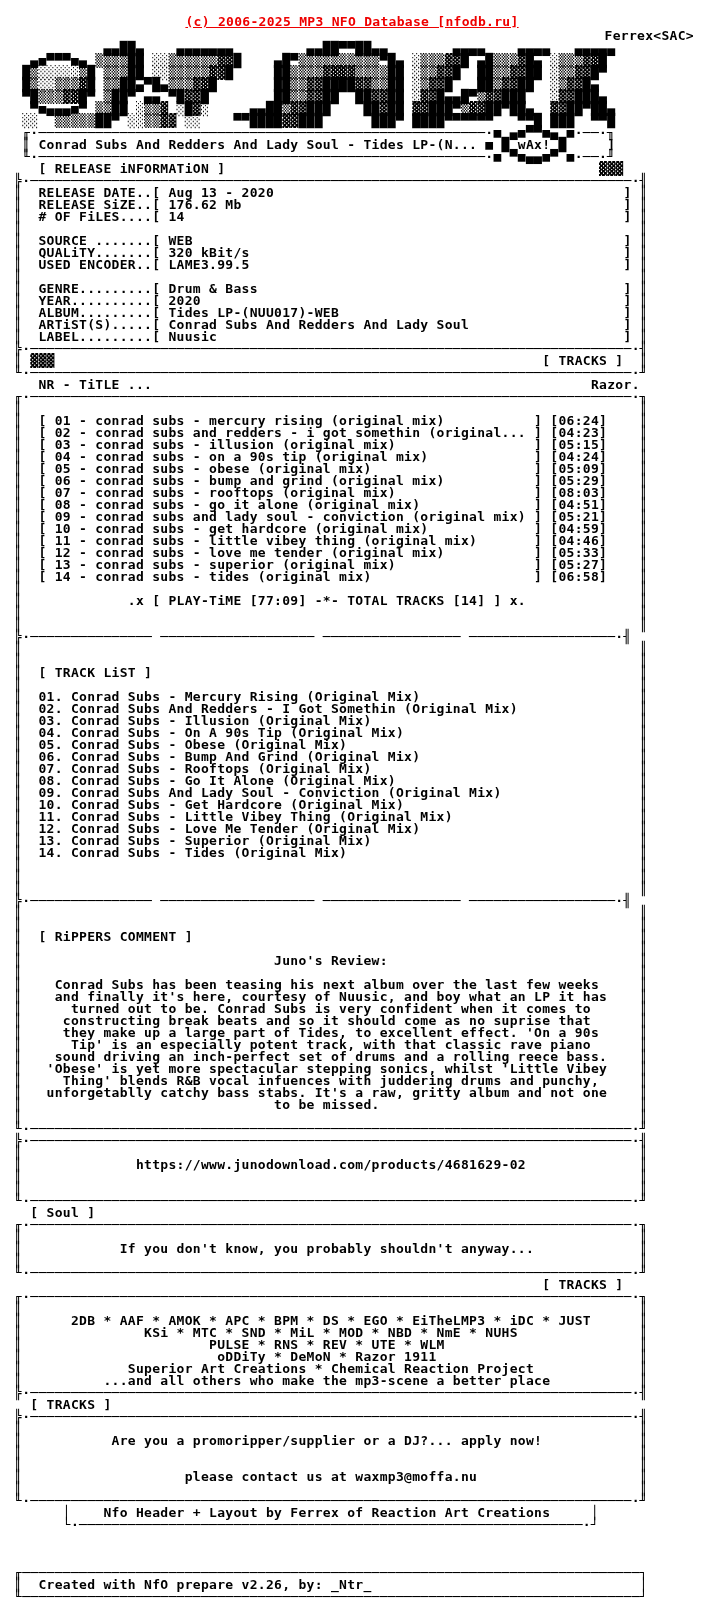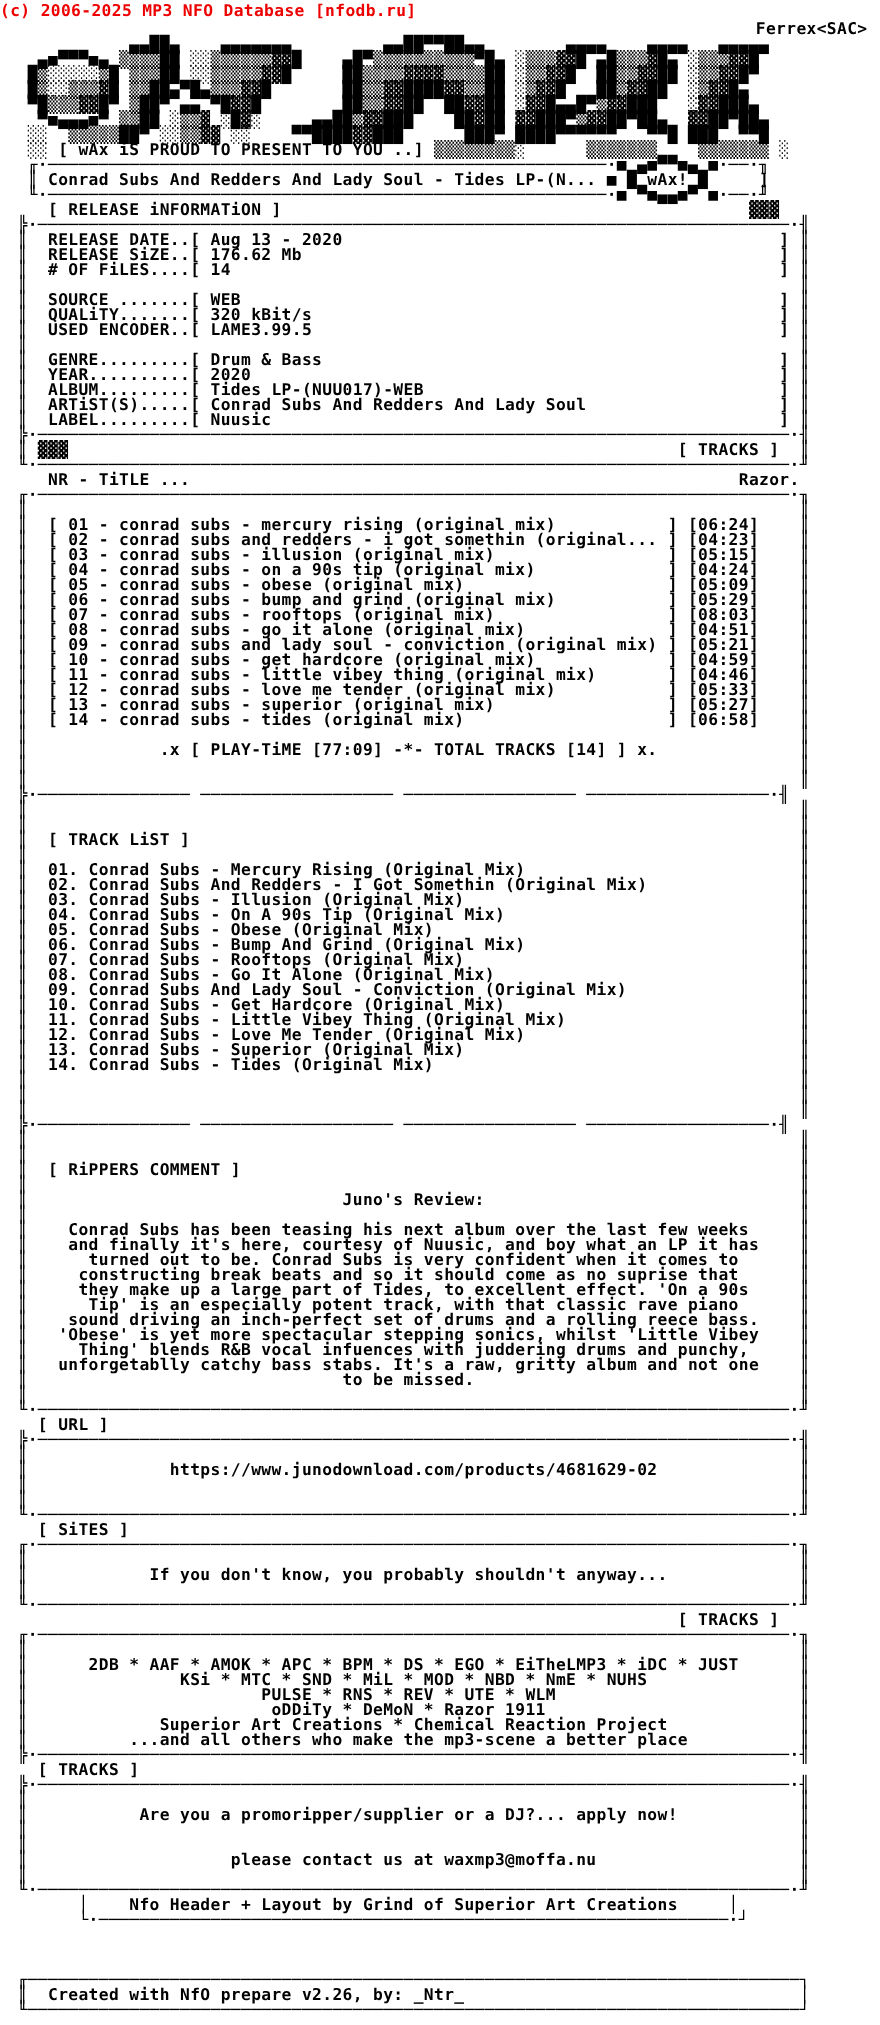--- a/index.html
+++ b/index.html
@@ -2,22 +2,22 @@
 <html><head>
 <meta charset="utf-8">
 <style>
   html,body{margin:0;padding:0;}
   body{
     width:704px;height:1620px;overflow:hidden;
     background:#ffffff;color:#000000;
     font-family:"DejaVu Sans Mono", monospace;
   }
   .banner{
-    padding-top:2px;text-align:left;color:#ee0000;
-    font:bold 13px/15px "DejaVu Sans Mono", monospace;letter-spacing:0.3px;
+    padding-top:14px;text-align:center;color:#ee0000;
+    font:bold 13px/15px "DejaVu Sans Mono", monospace;letter-spacing:0.3px;text-decoration:underline;
   }
   .credit{
     text-align:right;padding-right:10px;
     font:bold 13px/14px "DejaVu Sans Mono", monospace;letter-spacing:0.3px;margin-left:44px;
   }
   pre.nfo{
     margin:0;padding:0 0 0 14px;
     font:bold 13px/12px "DejaVu Sans Mono", monospace;
     letter-spacing:0.3px;white-space:pre;
   }
@@ -29,21 +29,20 @@
   <div class="banner">(c) 2006-2025 MP3 NFO Database [nfodb.ru]</div>
   <div class="credit">Ferrex&lt;SAC&gt;</div>
 
   <pre class="nfo">           ▄▄██▄    ▄▄▄▄▄▄▄         ▄▄██▀▀██▄▄        ▄▄▄▄    ▄▄▄▄   ▄▄▄▄▄
   ▄■▀▀▀■▄ ▒▒▒▒██ ░░▒▒▒▒▒▒▓▓█    ▄█▀▒▒▒▒▒▒▒▒▒▒▀█▄ ░▒▒▒▓▓█ ▄█▒▒▒▓█▄ ░▒▒▒▓▓█
  █▒░░░░░▒█ ▒▒▒██ ░░▒▒▒▒▒▓▓█     ██▒▒▒▒▓▓▓▓▒▒▒▒██ ░▒▒▓▓█  ██▒▒▓▓██ ░▒▒▓▓█▀
  █▒░░▒▒▒▓█ ▒▒██▄▀█▄▒▒▒▓▓█       ██▒▒▓▓████▓▓▒▒██ ░▒▓▓█   ██▒▓▓██  ░▒▓▓█▄
  ▀█▒▒▒▓▓█▀ ▒██▀ ▄▄ ▀█▓▓█        ██▒▒▓▓██  ██▓▓██ ░▓▓█▄▄█▀▒▓▓███   ░▓▓███▄
   ▀■▄▄▄■▀ ▒▒██ ░▒▒▓ ░█▓░     ▄▄██▒▓▓███    ██▓██ ▓▓███▀▒▓▓██▀██▄  ▓▓██▀██▄
  ░░  ▒▒▒▒▒██▀ ░░▒▒▓▓ ░░    ▀▀████▓▓███      ███▀ ████▀▀▀▀▀▀   ▀▀█ ███  ▀▀█</pre>
-  <pre class="nfo"> ░░ [ wAx iS PROUD TO PRESENT TO YOU ..] ▒▒▒▒▒▒▒▒░      ▒▒▒▒▒▒▒    ▒▒▒▒▒▒▒ ░</pre>
   <pre class="nfo"> ╓·───────────────────────────────────────────────────────·■ ▄■▀▀■▄ ■·──·╖
  ║ Conrad Subs And Redders And Lady Soul - Tides LP-(N... ■ █ wAx! █     ]
  ╙·───────────────────────────────────────────────────────·■ ▀■▄▄■▀ ■·──·╜</pre>
   <pre class="nfo">   [ RELEASE iNFORMATiON ]                                              ▓▓▓ 
 ╠·──────────────────────────────────────────────────────────────────────────·╢
 ║  RELEASE DATE..[ Aug 13 - 2020                                           ] ║
 ║  RELEASE SiZE..[ 176.62 Mb                                               ] ║
 ║  # OF FiLES....[ 14                                                      ] ║
 ║                                                                            ║
 ║  SOURCE .......[ WEB                                                     ] ║
@@ -114,28 +113,27 @@
 ║     constructing break beats and so it should come as no suprise that      ║
 ║     they make up a large part of Tides, to excellent effect. 'On a 90s     ║
 ║      Tip' is an especially potent track, with that classic rave piano      ║
 ║    sound driving an inch-perfect set of drums and a rolling reece bass.    ║
 ║   'Obese' is yet more spectacular stepping sonics, whilst 'Little Vibey    ║
 ║     Thing' blends R&amp;B vocal infuences with juddering drums and punchy,     ║
 ║   unforgetablly catchy bass stabs. It's a raw, gritty album and not one    ║
 ║                               to be missed.                                ║
 ║                                                                            ║
 ╙·──────────────────────────────────────────────────────────────────────────·╜</pre>
-  <pre class="nfo">  [ URL ]</pre>
   <pre class="nfo">╠·──────────────────────────────────────────────────────────────────────────·╢
 ║                                                                            ║
 ║              https://www.junodownload.com/products/4681629-02              ║
 ║                                                                            ║
 ║                                                                            ║
 ╙·──────────────────────────────────────────────────────────────────────────·╜</pre>
-  <pre class="nfo">  [ SiTES ]</pre>
+  <pre class="nfo">  [ Soul ]</pre>
   <pre class="nfo">╓·──────────────────────────────────────────────────────────────────────────·╖
 ║                                                                            ║
 ║            If you don't know, you probably shouldn't anyway...             ║
 ║                                                                            ║
 ╙·──────────────────────────────────────────────────────────────────────────·╜</pre>
   <pre class="nfo">                                                                 [ TRACKS ]</pre>
   <pre class="nfo">╓·──────────────────────────────────────────────────────────────────────────·╖
 ║                                                                            ║
 ║      2DB * AAF * AMOK * APC * BPM * DS * EGO * EiTheLMP3 * iDC * JUST      ║
 ║               KSi * MTC * SND * MiL * MOD * NBD * NmE * NUHS               ║
@@ -146,21 +144,21 @@
 ╠·──────────────────────────────────────────────────────────────────────────·╢</pre>
   <pre class="nfo">  [ TRACKS ]</pre>
   <pre class="nfo">╠·──────────────────────────────────────────────────────────────────────────·╢
 ║                                                                            ║
 ║           Are you a promoripper/supplier or a DJ?... apply now!            ║
 ║                                                                            ║
 ║                                                                            ║
 ║                    please contact us at waxmp3@moffa.nu                    ║
 ║                                                                            ║
 ╙·──────────────────────────────────────────────────────────────────────────·╜</pre>
-  <pre class="nfo">      │    Nfo Header + Layout by Grind of Superior Art Creations     │
+  <pre class="nfo">      │    Nfo Header + Layout by Ferrex of Reaction Art Creations     │
       └·──────────────────────────────────────────────────────────────·┘</pre>
   <pre class="nfo"> 
  
  </pre>
   <pre class="nfo">╓────────────────────────────────────────────────────────────────────────────┐
 ║  Created with NfO prepare v2.26, by: _Ntr_                                 │
 ╙────────────────────────────────────────────────────────────────────────────┘</pre>
 </div>
 
 </body></html>

